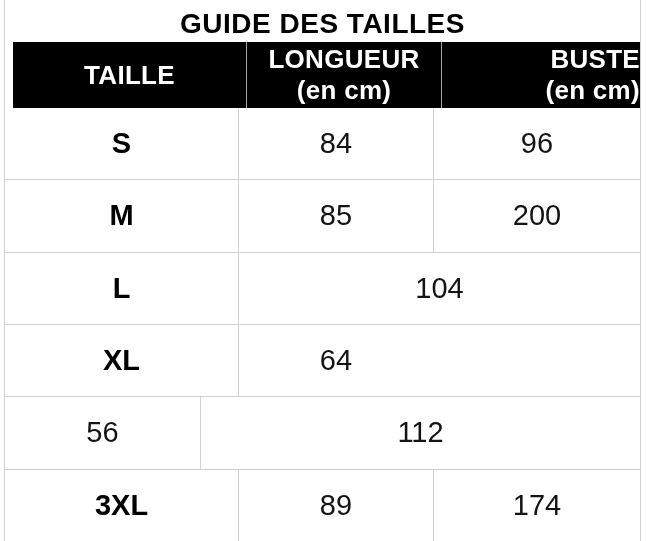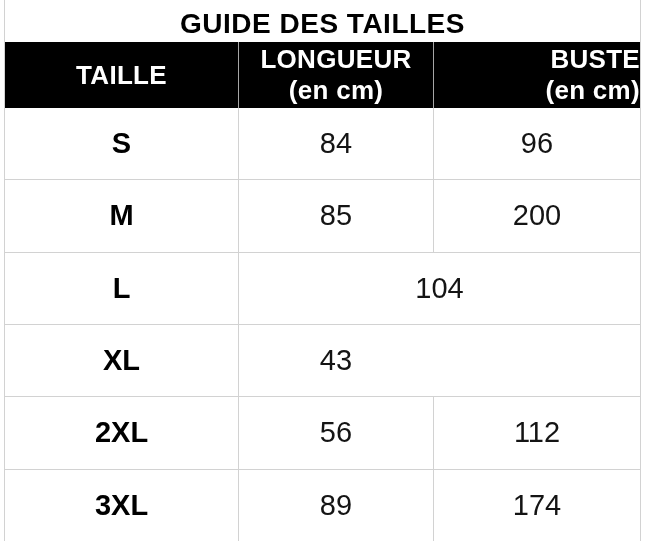--- a/index.html
+++ b/index.html
@@ -48,20 +48,21 @@
     font-weight: bold;
     color: var(--size-text, #000000);
     letter-spacing: 0.5px;
     white-space: nowrap;
   }
   .header-row {
     flex: 0 0 66px;
     display: flex;
     background: var(--header-bg, #000000);
     color: var(--header-text, #ffffff);
+    margin-left: 8px;
   }
   .hcell {
     display: flex;
     flex-direction: column;
     align-items: center;
     justify-content: center;
     text-align: center;
     font-weight: bold;
     font-size: 26px;
     line-height: 31px;
@@ -142,25 +143,24 @@
         <div class="cell col-3">200</div>
       </div>
 
       <div class="trow">
         <div class="cell size-cell col-1">L</div>
         <div class="cell col-3">104</div>
       </div>
 
       <div class="trow">
         <div class="cell size-cell col-1">XL</div>
-        <div class="cell col-2">43</div>
+        <div class="cell col-2">64</div>
       </div>
 
       <div class="trow">
-        <div class="cell size-cell col-1">2XL</div>
         <div class="cell col-2">56</div>
         <div class="cell col-3">112</div>
       </div>
 
       <div class="trow">
         <div class="cell size-cell col-1">3XL</div>
         <div class="cell col-2">89</div>
         <div class="cell col-3">174</div>
       </div>
 

